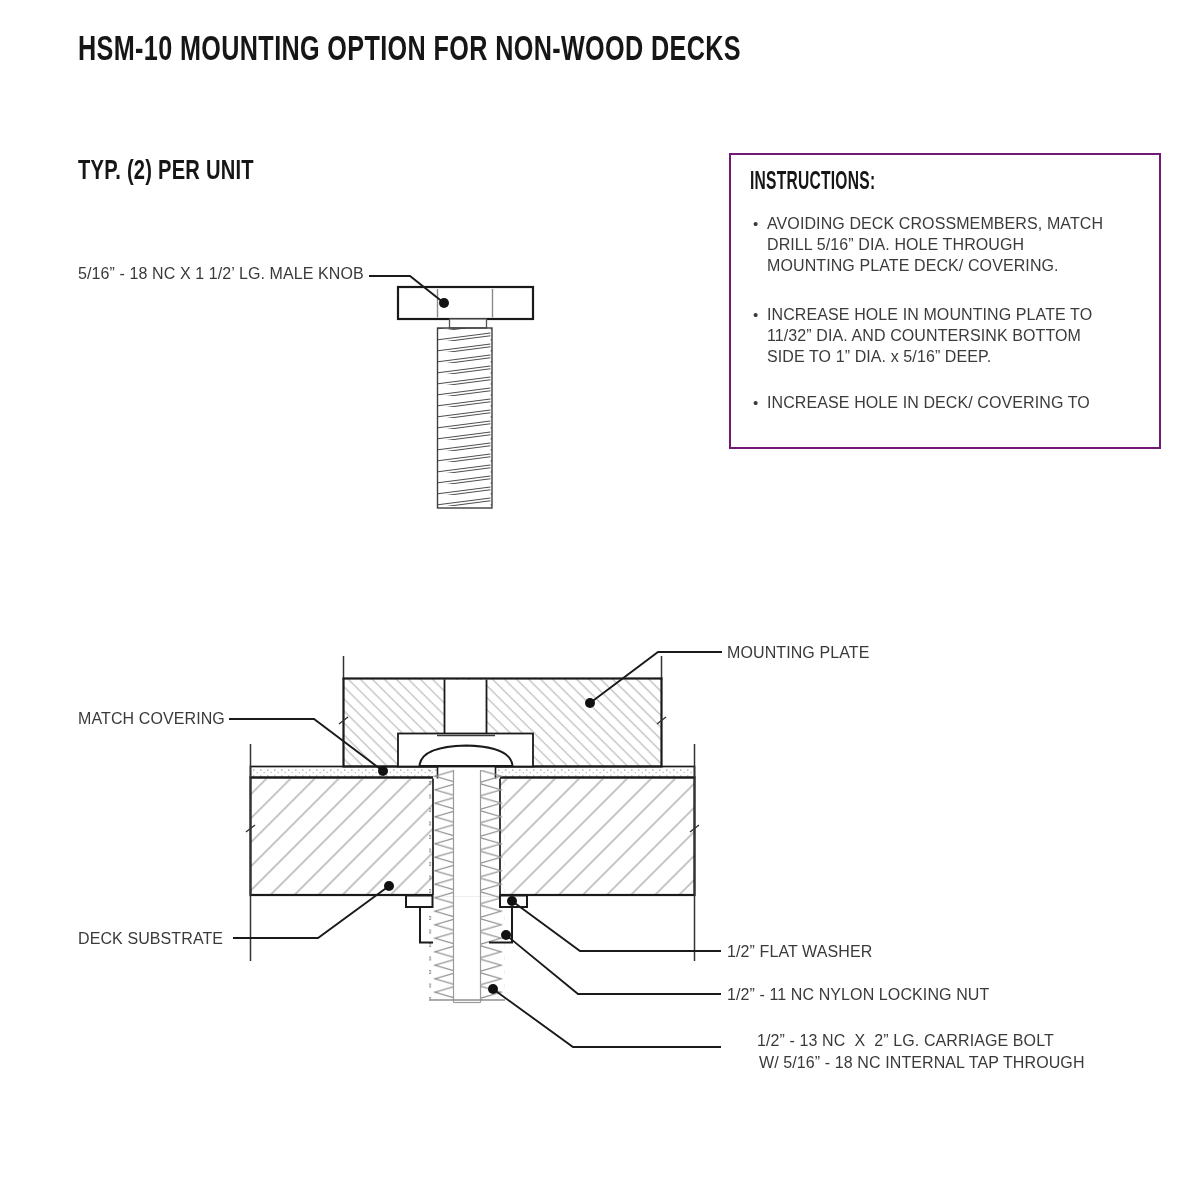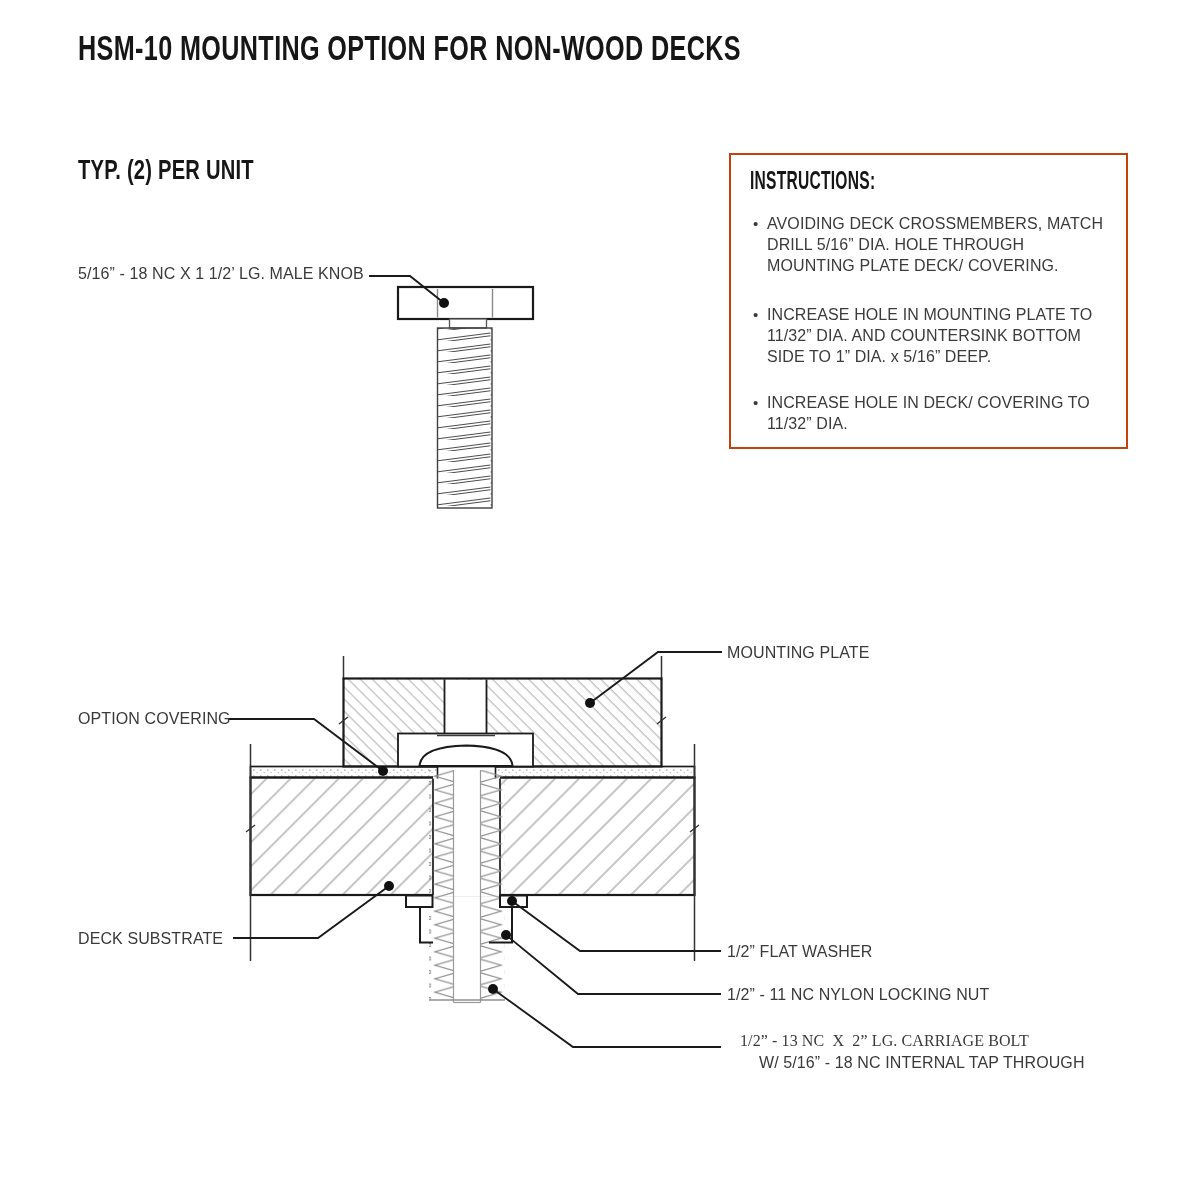--- a/index.html
+++ b/index.html
@@ -16,25 +16,25 @@
   #subtitle{left:78px;top:154px;font-size:28px;transform:scaleX(0.72);letter-spacing:0.3px;}
   .lbl{
     font-size:16px;color:#3a3a3a;white-space:pre;letter-spacing:0.1px;line-height:16px;
   }
   #lbl-knob{left:78px;top:266px;text-align:right;}
   #lbl-mounting-plate{left:727px;top:645px;}
   #lbl-floor-covering{left:78px;top:711px;}
   #lbl-deck-substrate{left:78px;top:931px;}
   #lbl-washer{left:727px;top:944px;}
   #lbl-nut{left:727px;top:987px;}
-  #lbl-bolt1{left:740px;top:1033px;font-family:Liberation Serif, serif;}
+  #lbl-bolt1{left:757px;top:1033px;}
   #lbl-bolt2{left:727px;top:1055px;margin-left:32px;}
   #instructions{
-    left:729px;top:153px;width:399px;height:296px;
-    border:2px solid #c2410c;box-sizing:border-box;background:#fff;
+    left:729px;top:153px;width:432px;height:296px;
+    border:2px solid #701a75;box-sizing:border-box;background:#fff;
   }
   #instr-heading{
     position:absolute;left:19px;top:10px;font-size:26px;font-weight:bold;color:#161616;
     transform:scaleX(0.60);transform-origin:left top;white-space:pre;letter-spacing:0.4px;
   }
   .instr-item{position:absolute;left:22px;display:flex;}
   .instr-bullet{
     width:14px;font-size:15px;color:#3b3b3b;line-height:21px;flex:0 0 14px;
   }
   .instr-lines{display:flex;flex-direction:column;}
@@ -188,24 +188,23 @@
     <span class="instr-lines">
       <span class="instr-line">INCREASE HOLE IN MOUNTING PLATE TO</span>
       <span class="instr-line">11/32” DIA. AND COUNTERSINK BOTTOM</span>
       <span class="instr-line">SIDE TO 1” DIA. x 5/16” DEEP.</span>
     </span>
   </div>
   <div id="instr-item-2" class="instr-item">
     <span class="instr-bullet">•</span>
     <span class="instr-lines">
       <span class="instr-line">INCREASE HOLE IN DECK/ COVERING TO</span>
-      <span class="instr-line">11/32” DIA.</span>
     </span>
   </div>
 </div>
 
 <div id="lbl-mounting-plate" class="abs lbl">MOUNTING PLATE</div>
-<div id="lbl-floor-covering" class="abs lbl">OPTION COVERING</div>
+<div id="lbl-floor-covering" class="abs lbl">MATCH COVERING</div>
 <div id="lbl-deck-substrate" class="abs lbl">DECK SUBSTRATE</div>
 <div id="lbl-washer" class="abs lbl">1/2” FLAT WASHER</div>
 <div id="lbl-nut" class="abs lbl">1/2” - 11 NC NYLON LOCKING NUT</div>
 <div id="lbl-bolt1" class="abs lbl">1/2” - 13 NC  X  2” LG. CARRIAGE BOLT</div>
 <div id="lbl-bolt2" class="abs lbl">W/ 5/16” - 18 NC INTERNAL TAP THROUGH</div>
 
 </body></html>

